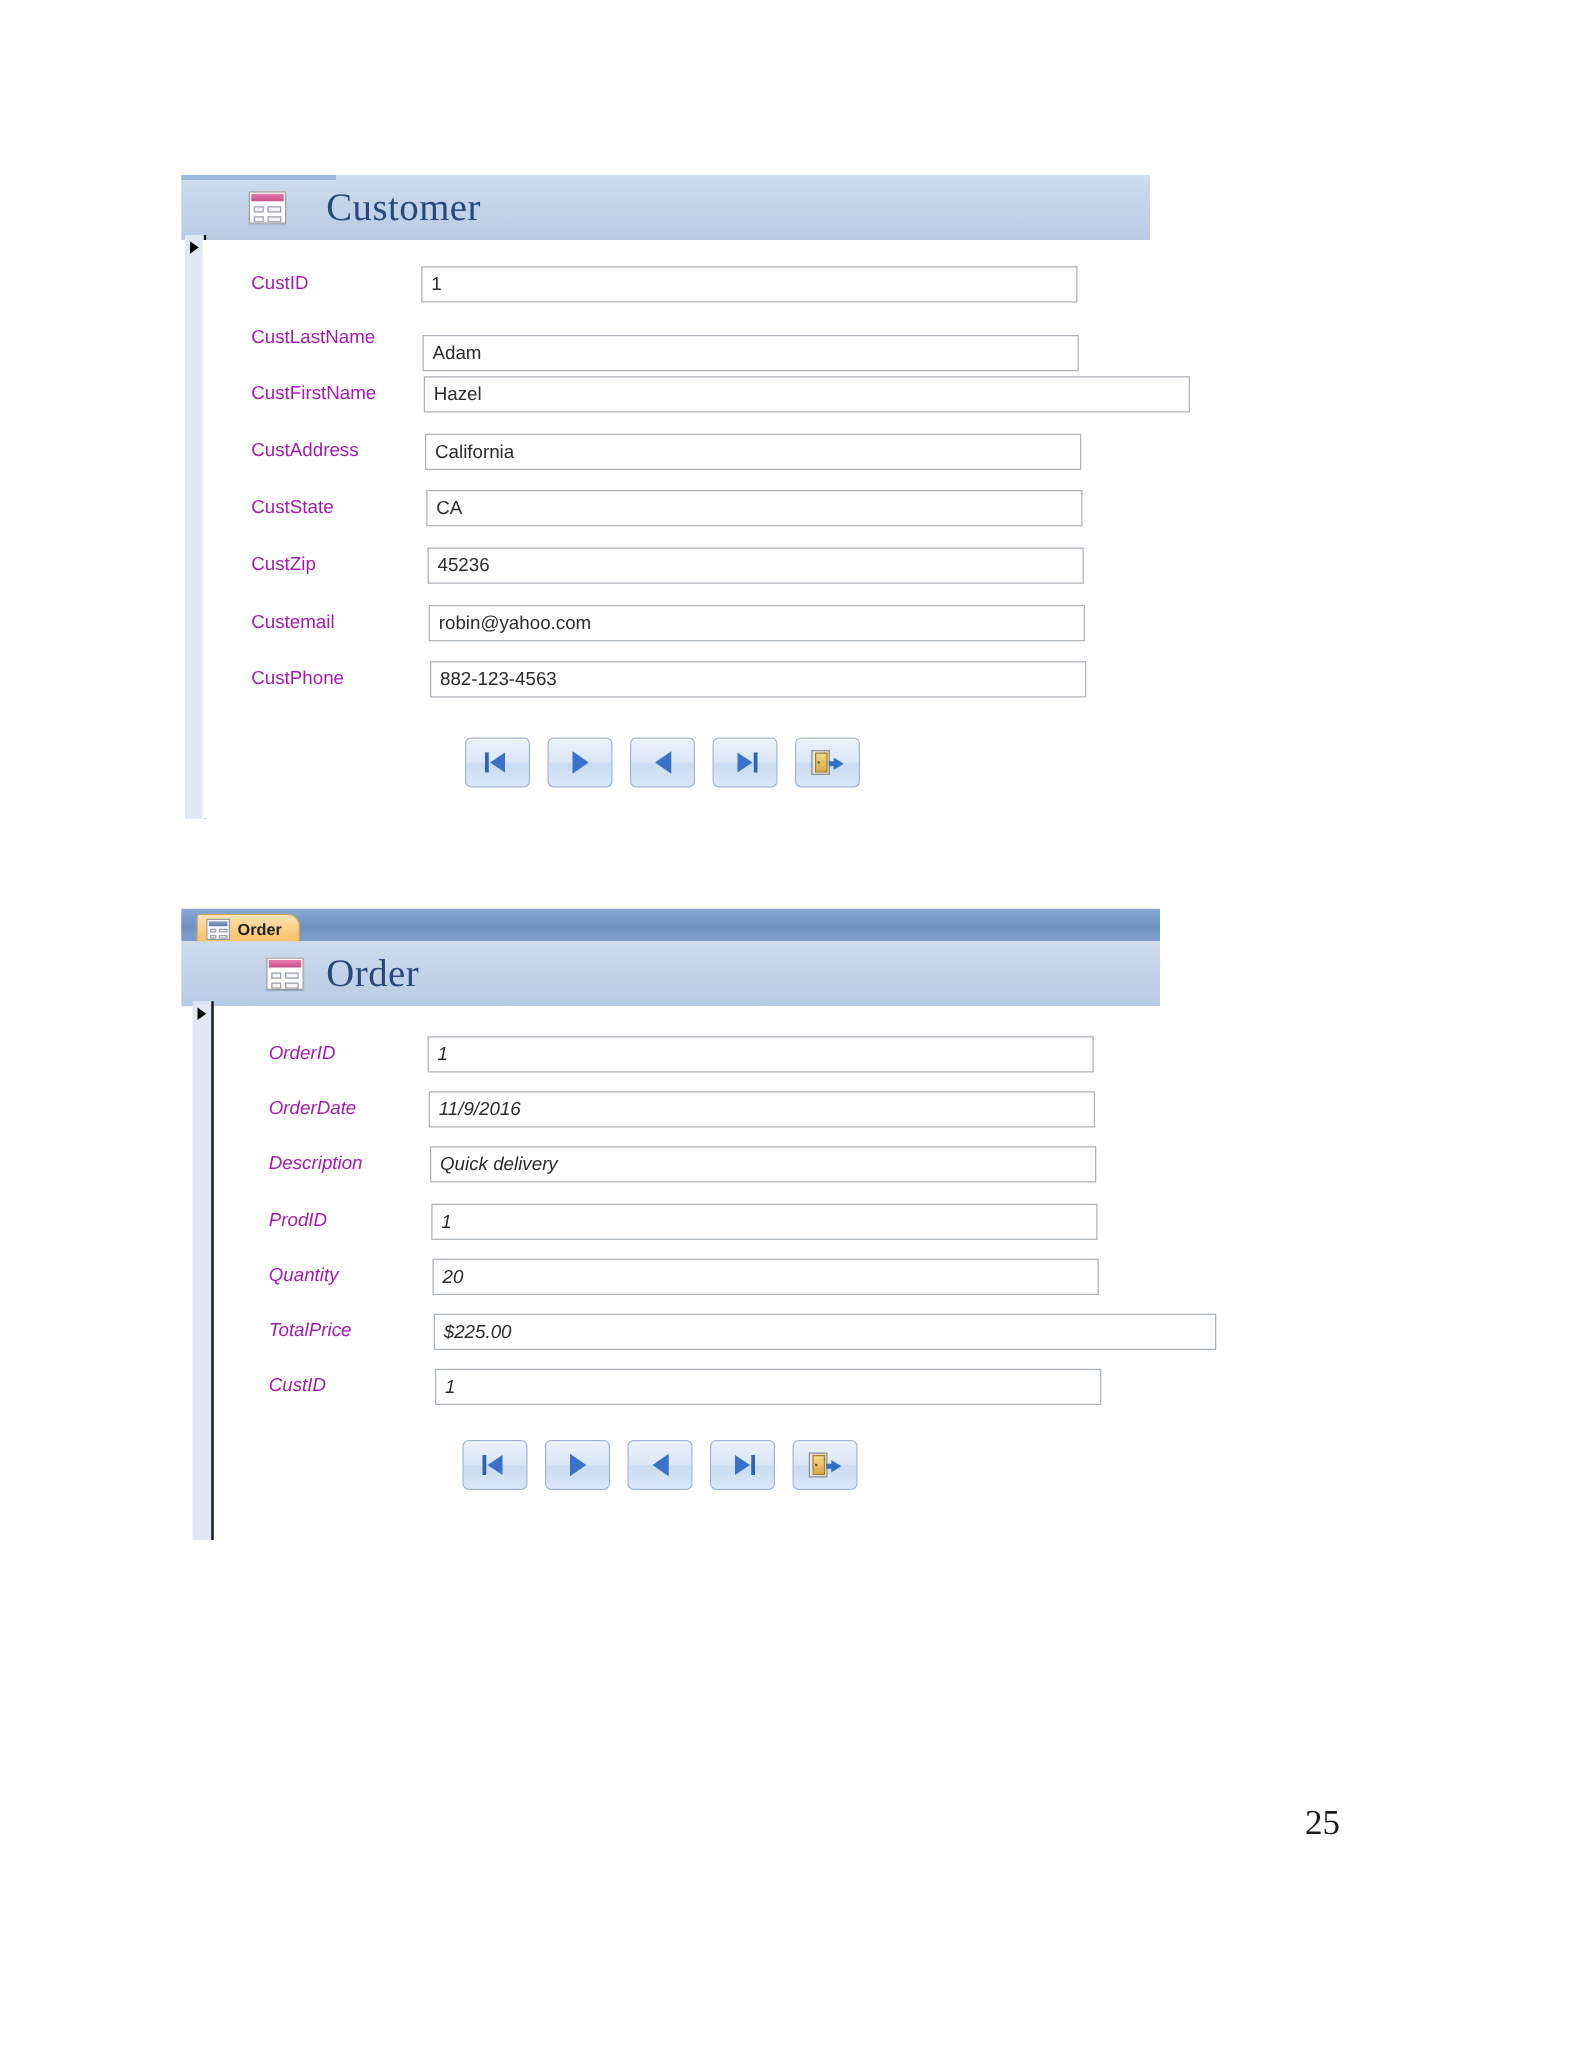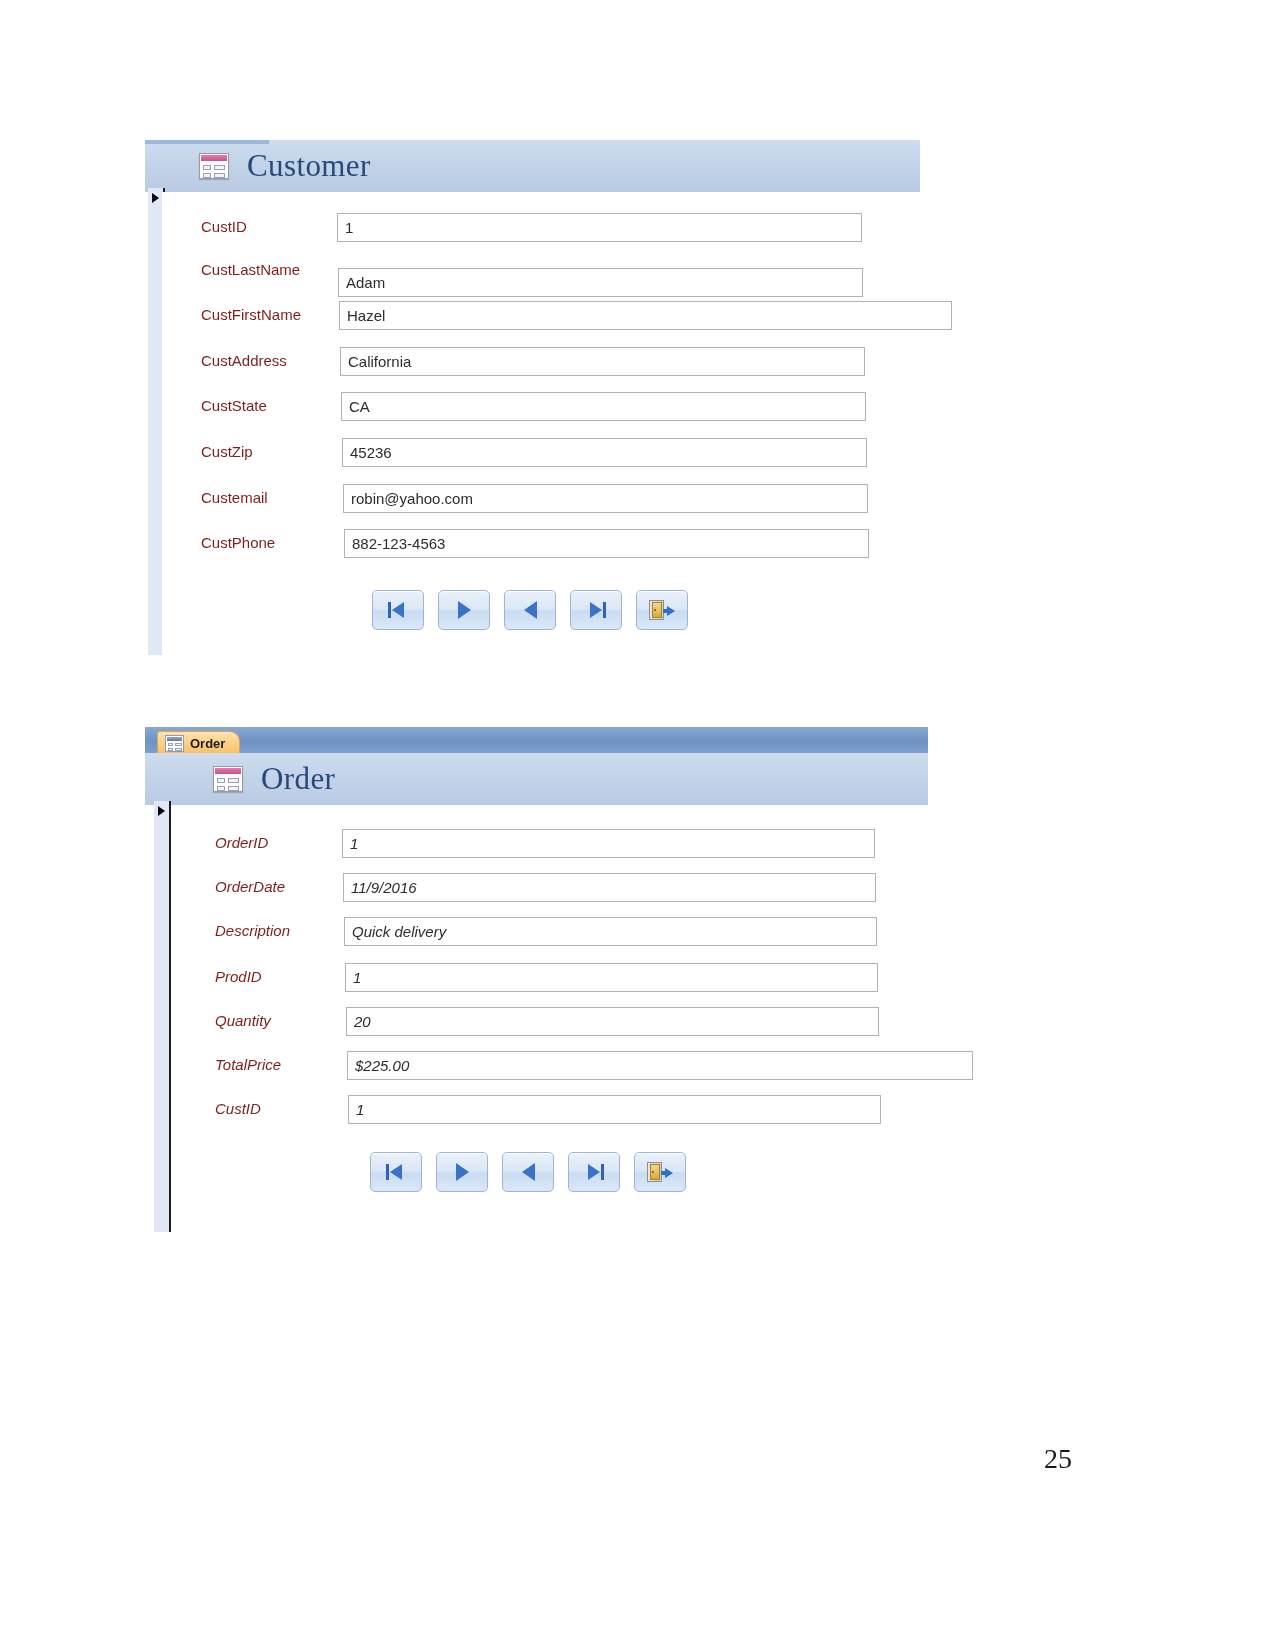--- a/index.html
+++ b/index.html
@@ -115,21 +115,21 @@
   .detail{
     position:absolute;
     background:#ffffff;
   }
 
   
   .field-row{position:absolute;}
   .field-label{
     position:absolute;
     font-size:15px;
-    color:#7f1d1d;
+    color:#a21caf;
     white-space:nowrap;
     left:0;top:3px;
   }
   .field-box{
     position:absolute;
     height:29px;
     border:1px solid #adb3ba;
     background:#ffffff;
     box-sizing:border-box;
     display:flex;
@@ -195,21 +195,21 @@
 <div class="access-form" style="left:145px; top:140px; width:775px; height:515px;">
 
   <div class="form-header" style="top:0; width:775px;">
     <div class="topline"></div>
     <div class="form-icon" style="margin-left:54px;">
       <div class="r r1"></div>
         <div class="r r1b"></div>
       <div class="r r2"></div>
         <div class="r r2b"></div>
     </div>
-    <span class="form-title" style="margin-left:18px;">Customer</span>
+    <span class="form-title" style="margin-left:32px;">Customer</span>
   </div>
 
   <div class="rec-selector" style="left:3px; top:48px; height:467px;">
     <div class="arrow"></div>
   </div>
 
   <div class="detail" style="left:17px; top:52px; width:758px; height:463px;">
 
     <div class="field-row" style="left:39px; top:23px; width:700px;">
       <span class="field-label">CustID</span>

